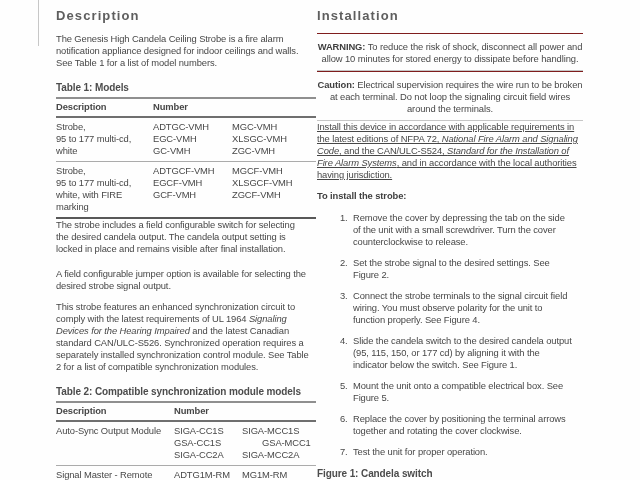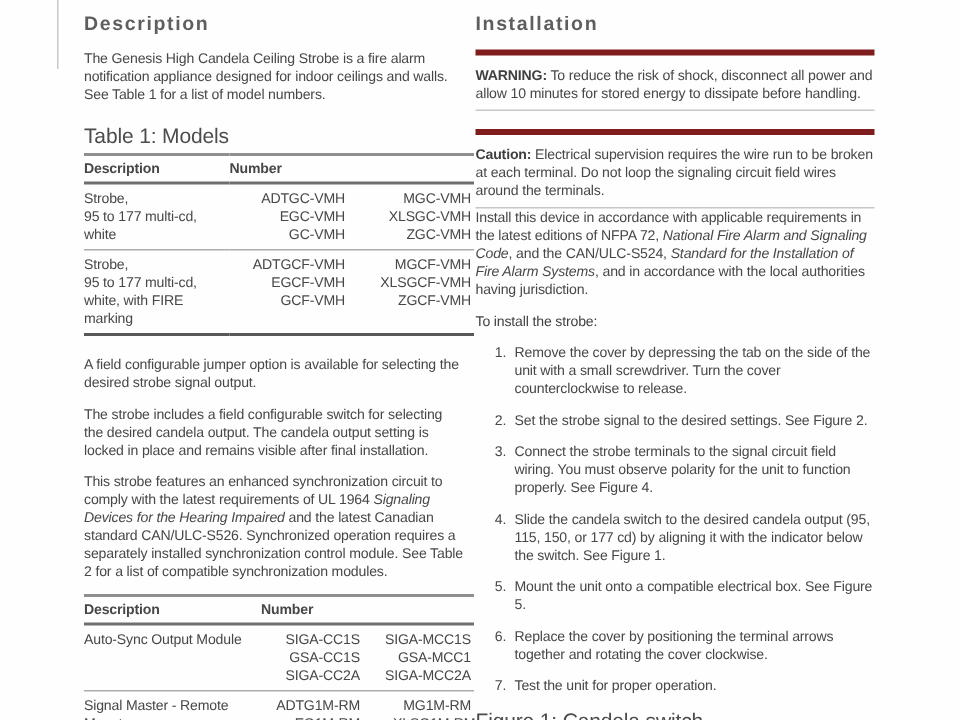--- a/index.html
+++ b/index.html
@@ -21,50 +21,51 @@
 
   h1.section {
     font-size: 13px; font-weight: bold; color: #5e5e5e;
     letter-spacing: 1.1px; margin: 0 0 10px 0;
   }
   p.body, ol.steps, td, th {
     font-size: 9.4px; line-height: 12px; letter-spacing: -0.1px;
   }
   p.body { margin: 0 0 9px 0; }
   .caption {
-    font-size: 14px; font-weight: normal; color: #4c4c4c;
+    font-size: 10px; font-weight: bold; color: #4c4c4c;
     margin: 13px 0 4px 0; letter-spacing: -0.1px;
   }
   table { border-collapse: collapse; width: 100%; table-layout: fixed; }
   thead th {
     text-align: left; font-weight: bold; vertical-align: top;
     border-top: 2px solid #8f8f8f; border-bottom: 2px solid #6f6f6f;
     padding: 2px 2px 3px 0;
   }
   tbody td {
     vertical-align: top; padding: 3px 2px 4px 0;
     border-bottom: 1px solid #ababab;
   }
   tbody tr:last-child td { border-bottom: 2px solid #585858; }
   td.desc { white-space: pre-line; }
-  td.num  { white-space: pre; text-align: right; }
+  td.num  { white-space: pre; }
   .t1 .c-desc { width: 95px; } .t1 .c-numa { width: 77px; } .t1 .c-numb { width: 82px; }
   .t2 .c-desc { width: 116px; } .t2 .c-numa { width: 66px; } .t2 .c-numb { width: 72px; }
 
   hr.rule { border: none; border-top: 1px solid #c6c6c6; margin: 0; }
   .alert {
-    border-top: 4px solid #7f1d1d; border-bottom: 1px solid #c6c6c6;
+    border-top: 1px solid #7f1d1d; border-bottom: 1px solid #c6c6c6;
     padding: 7px 0 5px 0;
+    text-align: center;
   }
-  .alert + .alert { margin-top: 12px; }
+  .alert + .alert { }
   .alert p.body { margin: 0; }
   b.inline-label { color: #3f3f3f; }
-  .install-p { margin-top: 8px; }
-  .list-title { font-weight: normal; margin: 10px 0 8px 0; color: #3f3f3f; }
-  ol.steps { margin: 0; padding: 0 0 0 23px; }
+  .install-p { margin-top: 8px; text-decoration: underline; }
+  .list-title { font-weight: bold; margin: 10px 0 8px 0; color: #3f3f3f; }
+  ol.steps { margin: 10px; padding: 0 0 0 23px; }
   ol.steps li { margin: 0 0 9px 0; padding-left: 3px; }
   .fig-caption { margin: 4px 0 14px 0; }
 </style>
 </head>
 <body>
 
 <div class="edge-line"></div>
 
 <div class="col col-left">
   <h1 class="section">Description</h1>
@@ -100,24 +101,25 @@
         <td class="num">ADTGCF-VMH
 EGCF-VMH
 GCF-VMH</td>
         <td class="num">MGCF-VMH
 XLSGCF-VMH
 ZGCF-VMH</td>
       </tr>
     </tbody>
   </table>
 
+  <p class="body">The strobe includes a field configurable switch for selecting the desired candela output. The candela output setting is locked in place and remains visible after final installation.</p>
   <p class="body" style="margin-top:13px">A field configurable jumper option is available for selecting the desired strobe signal output.</p>
-  <p class="body">The strobe includes a field configurable switch for selecting the desired candela output. The candela output setting is locked in place and remains visible after final installation.</p>
   <p class="body"><span>This strobe features an enhanced synchronization circuit to comply with the latest requirements of UL 1964 </span><i>Signaling Devices for the Hearing Impaired</i><span> and the latest Canadian standard CAN/ULC-S526. Synchronized operation requires a separately installed synchronization control module. See Table 2 for a list of compatible synchronization modules.</span></p>
 
+  <div class="caption">Table 2: Compatible synchronization module models</div>
   <table class="t2">
     <thead>
       <tr>
         <th class="c-desc">Description</th>
         <th class="c-numa">Number</th>
         <th class="c-numb"></th>
       </tr>
     </thead>
     <tbody>
       <tr>

